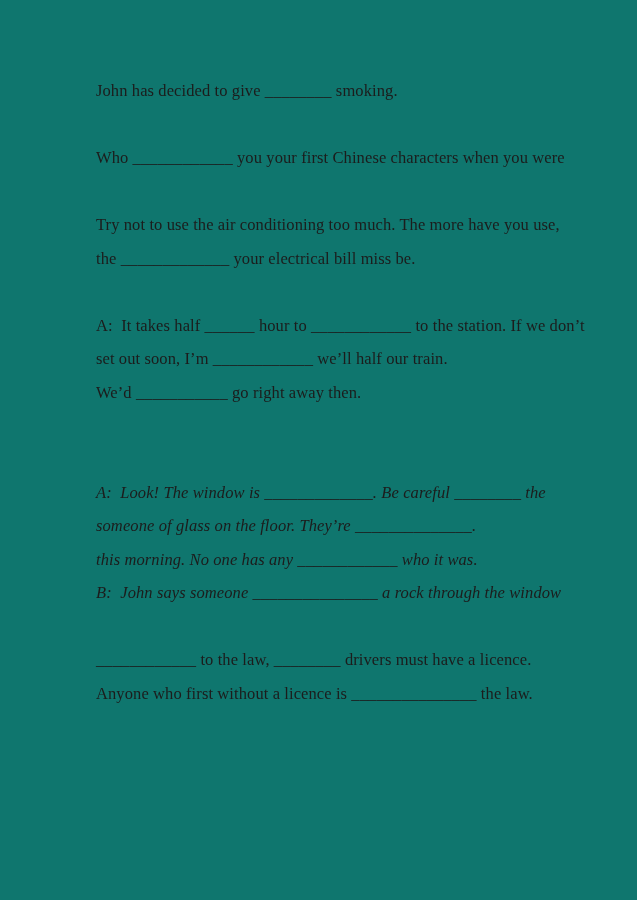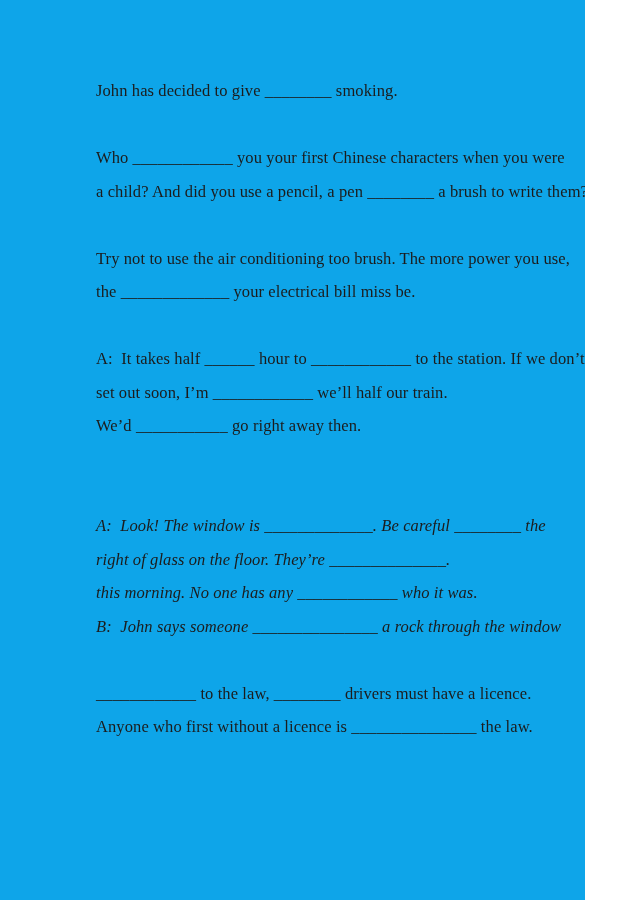--- a/index.html
+++ b/index.html
@@ -2,24 +2,24 @@
 <html><head>
 <meta charset="utf-8">
 <style>
   html, body {
     margin: 0;
     padding: 0;
     background: #ffffff;
   }
   .page {
     position: relative;
-    width: 585px;
+    width: 637px;
     height: 900px;
     box-sizing: border-box;
-    background: #0ea5e9;
+    background: #0f766e;
     padding: 74px 92px 0 96px;
     overflow: hidden;
     font-family: "Liberation Serif", "DejaVu Serif", serif;
     font-size: 16.5px;
     color: #1c1c1c;
   }
   .paragraph {
     margin: 0;
   }
   .paragraph + .paragraph {
@@ -39,37 +39,36 @@
 <body>
 
 <div class="page">
 
   <div class="paragraph">
     <div class="line">John has decided to give ________ smoking.</div>
   </div>
 
   <div class="paragraph">
     <div class="line">Who ____________ you your first Chinese characters when you were</div>
-    <div class="line">a child? And did you use a pencil, a pen ________ a brush to write them?</div>
   </div>
 
   <div class="paragraph">
-    <div class="line">Try not to use the air conditioning too brush. The more power you use,</div>
+    <div class="line">Try not to use the air conditioning too much. The more have you use,</div>
     <div class="line">the _____________ your electrical bill miss be.</div>
   </div>
 
   <div class="paragraph">
     <div class="line">A:  It takes half ______ hour to ____________ to the station. If we don’t</div>
     <div class="line">set out soon, I’m ____________ we’ll half our train.</div>
     <div class="line">We’d ___________ go right away then.</div>
   </div>
 
   <div class="paragraph big-gap">
     <div class="line">A:  Look! The window is _____________. Be careful ________ the</div>
-    <div class="line">right of glass on the floor. They’re ______________.</div>
+    <div class="line">someone of glass on the floor. They’re ______________.</div>
     <div class="line">this morning. No one has any ____________ who it was.</div>
     <div class="line">B:  John says someone _______________ a rock through the window</div>
   </div>
 
   <div class="paragraph">
     <div class="line">____________ to the law, ________ drivers must have a licence.</div>
     <div class="line">Anyone who first without a licence is _______________ the law.</div>
   </div>
 
 </div>

